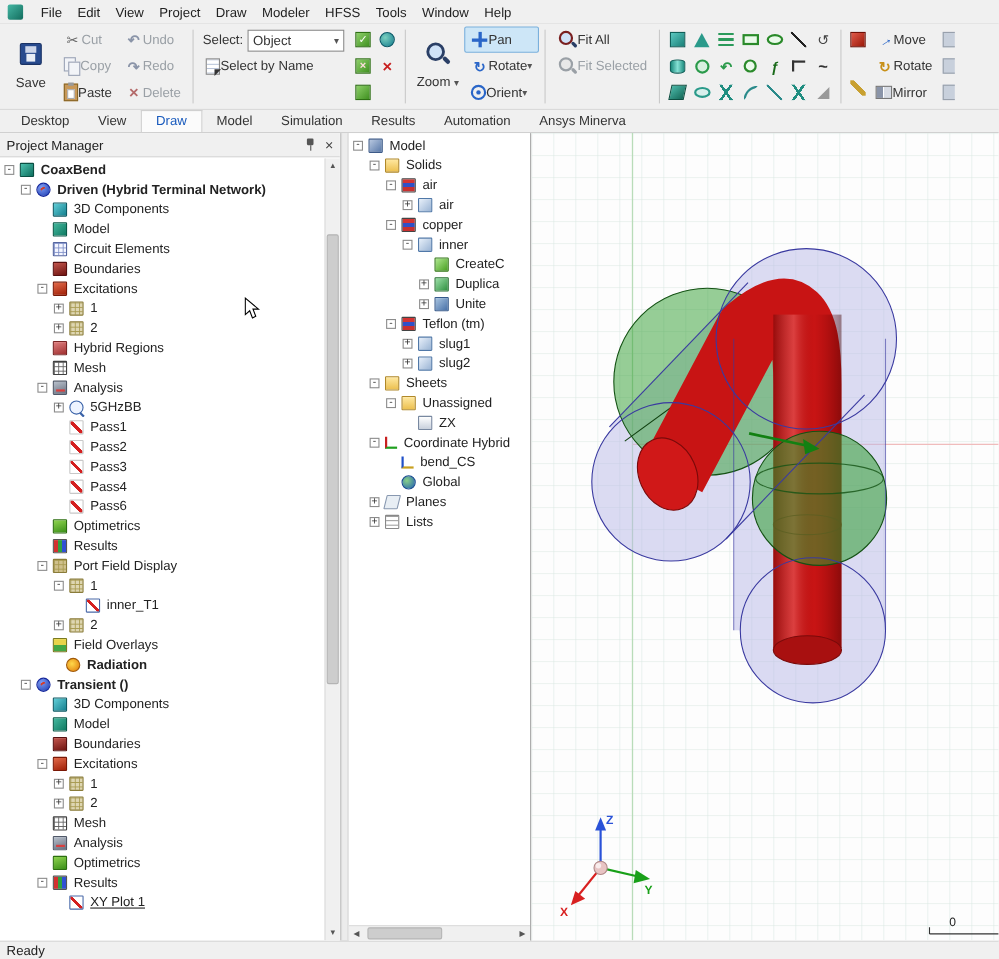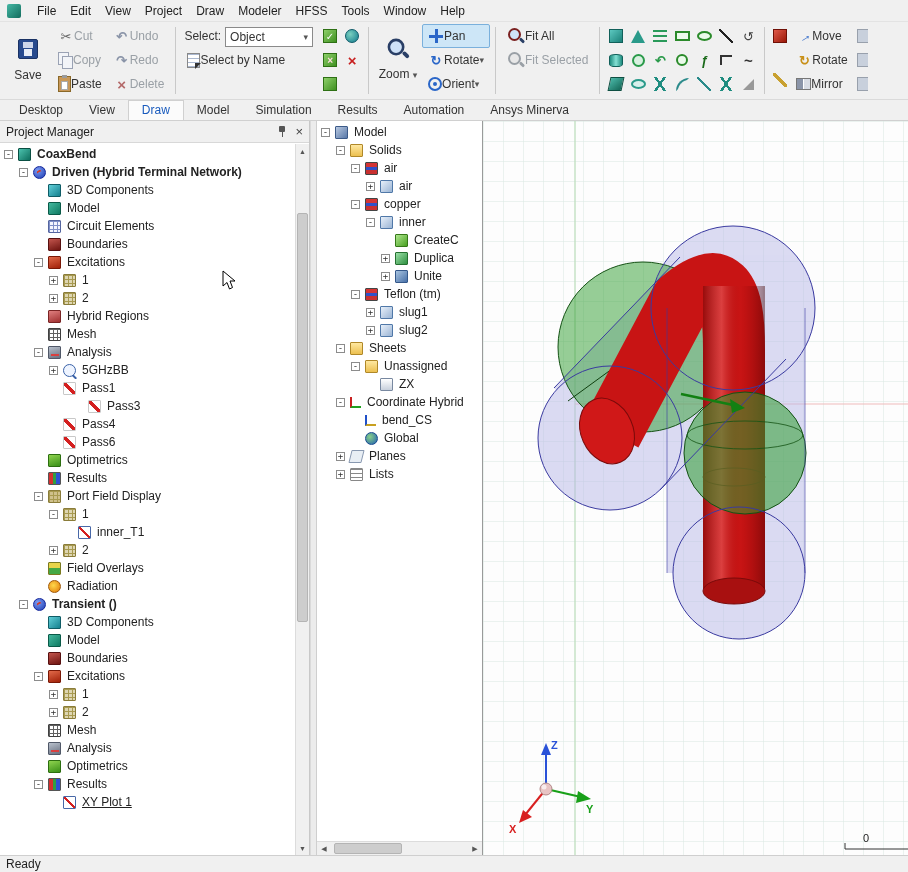--- a/index.html
+++ b/index.html
@@ -498,21 +498,26 @@
           <div class="trow" style="padding-left: 49px;">
             <span class="exp">+</span>
             <span class="ti ti-setup"></span>
             <span class="tlabel">5GHzBB</span>
           </div>
           <div class="trow" style="padding-left: 49px;">
             <span class="exp none"></span>
             <span class="ti ti-pass"></span>
             <span class="tlabel">Pass1</span>
           </div>
-          <div class="trow" style="padding-left: 49px; margin-left: 25px;">
+          <div class="trow" style="padding-left: 49px;">
+            <span class="exp none"></span>
+            <span class="ti ti-pass"></span>
+            <span class="tlabel">Pass2</span>
+          </div>
+          <div class="trow" style="padding-left: 49px;">
             <span class="exp none"></span>
             <span class="ti ti-pass"></span>
             <span class="tlabel">Pass3</span>
           </div>
           <div class="trow" style="padding-left: 49px;">
             <span class="exp none"></span>
             <span class="ti ti-pass"></span>
             <span class="tlabel">Pass4</span>
           </div>
           <div class="trow" style="padding-left: 49px;">
@@ -548,21 +553,21 @@
           <div class="trow" style="padding-left: 49px;">
             <span class="exp">+</span>
             <span class="ti ti-port"></span>
             <span class="tlabel">2</span>
           </div>
           <div class="trow" style="padding-left: 34px;">
             <span class="exp none"></span>
             <span class="ti ti-fieldoverlays"></span>
             <span class="tlabel">Field Overlays</span>
           </div>
-          <div class="trow" style="padding-left: 34px;">
+          <div class="trow" style="padding-left: 46px; font-weight: bold;">
             <span class="exp none"></span>
             <span class="ti ti-radiation"></span>
             <span class="tlabel">Radiation</span>
           </div>
           <div class="trow" style="padding-left: 19px;">
             <span class="exp">-</span>
             <span class="ti ti-design"></span>
             <span class="tlabel bold">Transient ()</span>
           </div>
           <div class="trow" style="padding-left: 34px;">

